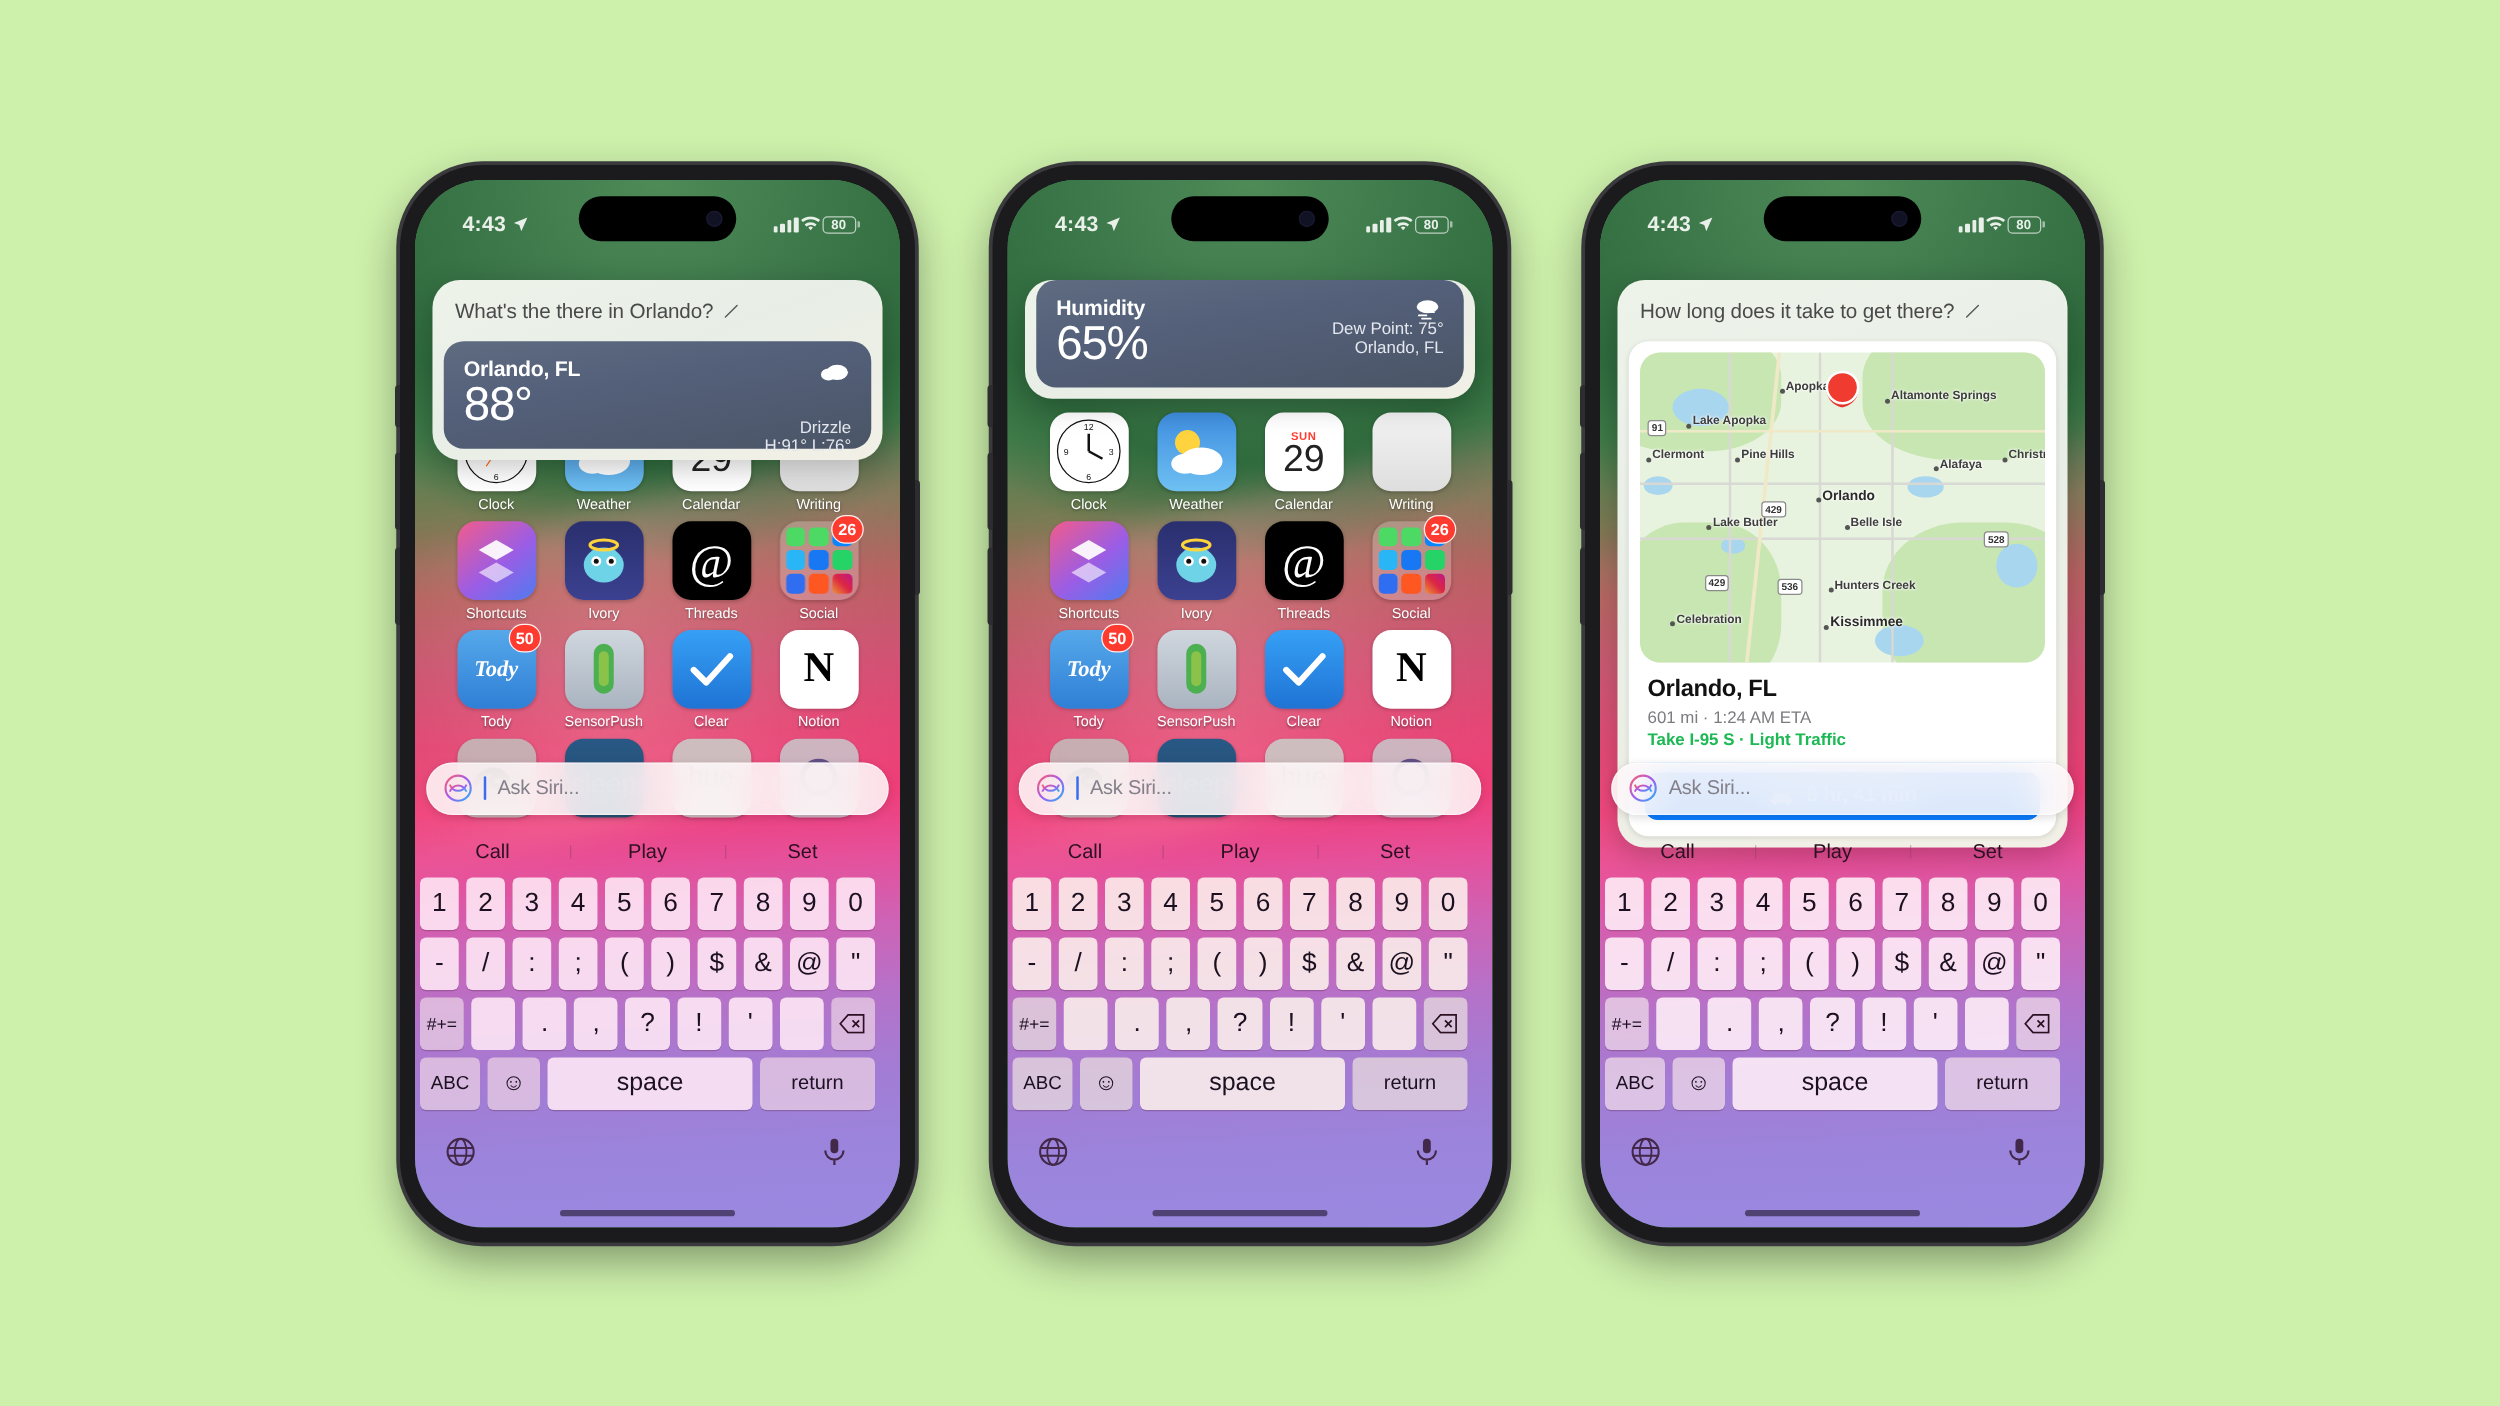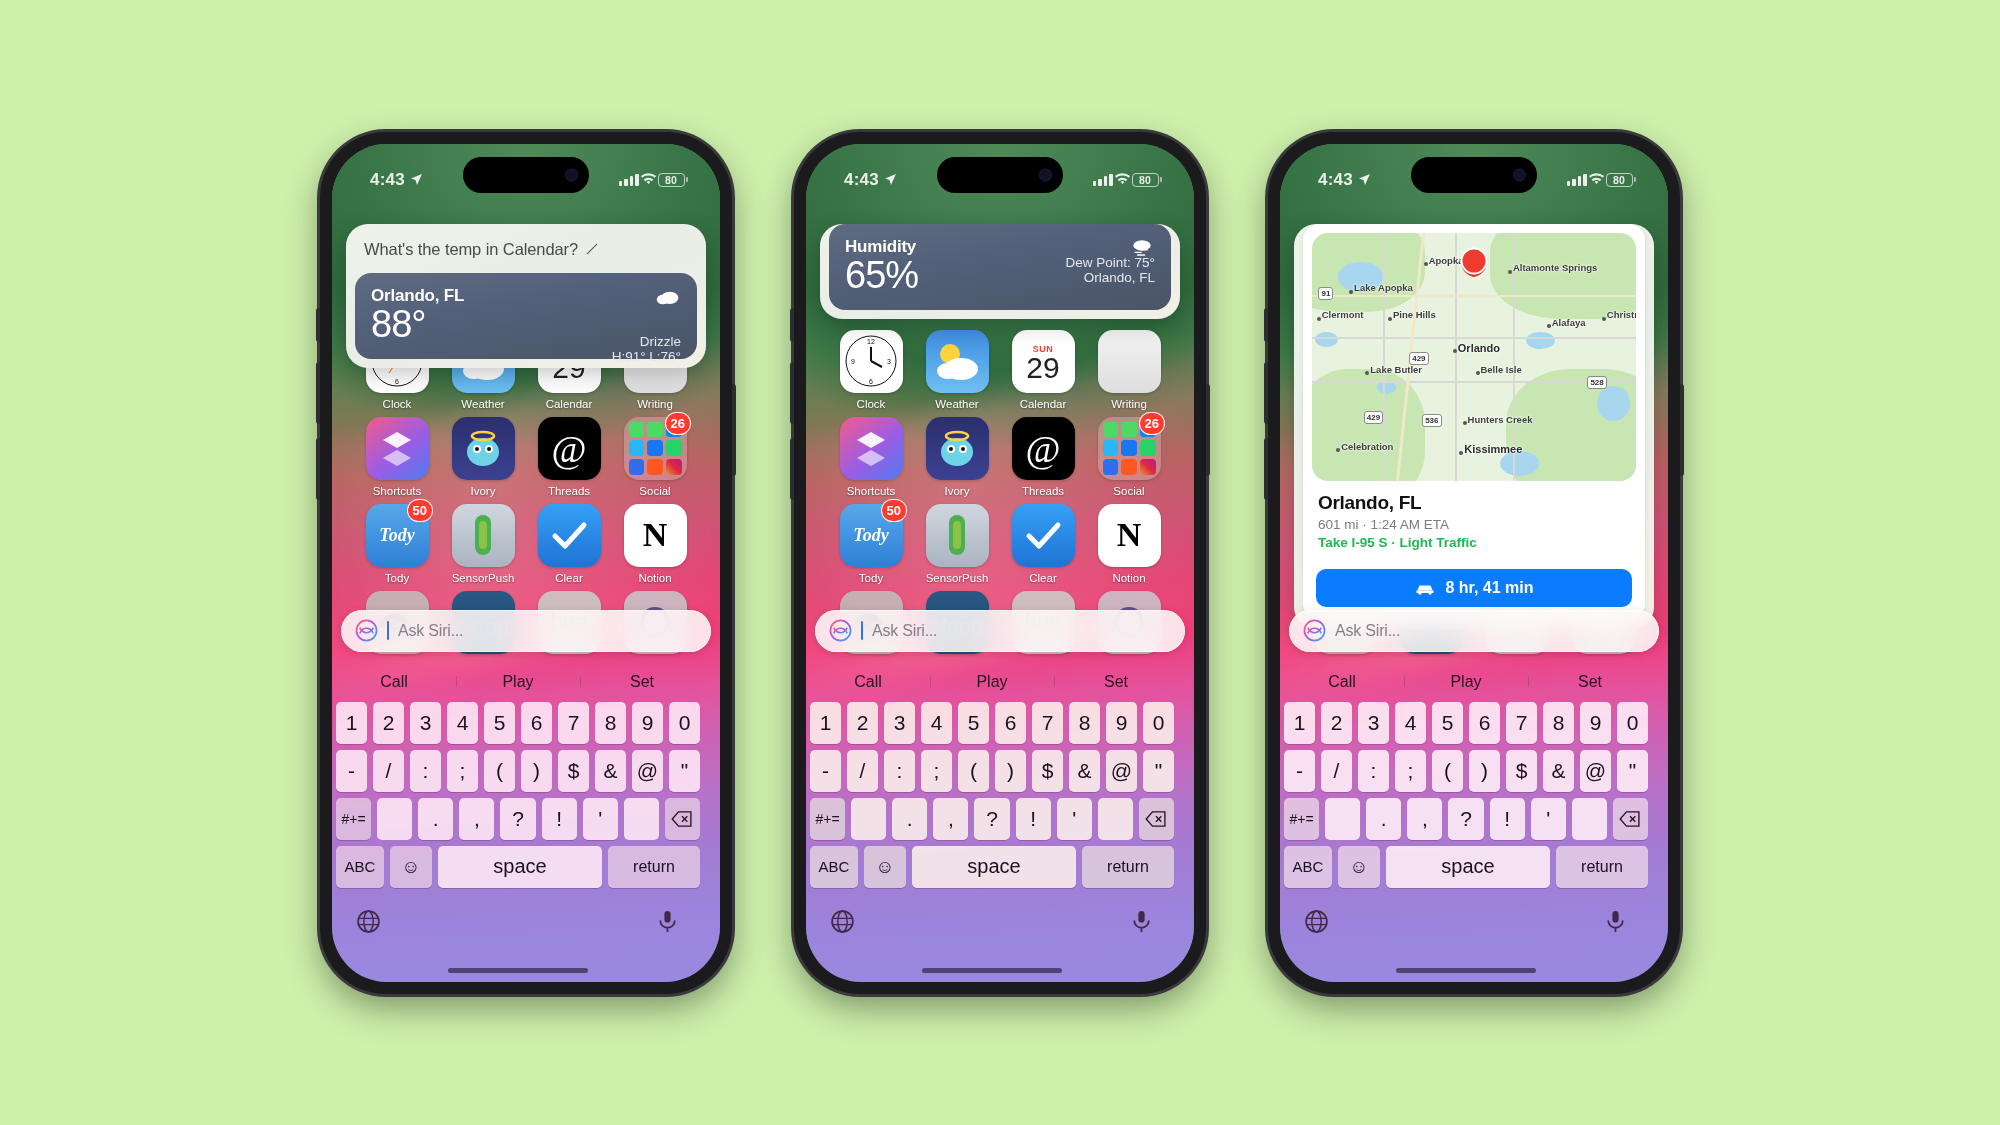--- a/index.html
+++ b/index.html
@@ -550,21 +550,21 @@
             <svg viewBox="0 0 60 60" width="60" height="60">
                   <circle cx="30" cy="30" r="13" fill="none" stroke="#7b5fa8" stroke-width="4"></circle>
                 </svg>
               </div>
             </div>
         </div>
       </div>
 
       <div class="siri-panel">
         <div class="siri-q">
-          <span>What's the temp in Calendar?</span>
+          <span>What's the there in Orlando?</span>
           <svg class="pencil" viewBox="0 0 24 24">
               <path d="M4 20 20 4" stroke="#5a5a5a" stroke-width="2" fill="none" stroke-linecap="round"></path>
             </svg>
         </div>
         <div class="wcard">
           <div class="place">Orlando, FL</div>
           <div class="temp">88°</div>
           <div class="rt">
             <svg class="wicon" viewBox="0 0 30 24" style="position:relative;display:block;margin-left:auto">
               <ellipse cx="17" cy="13" rx="10" ry="7" fill="#fff"></ellipse>
@@ -1066,20 +1066,26 @@
           <div class="app">
               <div class="icon ic-r4c ic-dim">hue</div>
             </div>
           <div class="app">
               <div class="icon ic-r4d ic-dim"></div>
             </div>
         </div>
       </div>
 
       <div class="siri-panel">
+        <div class="siri-q">
+          <span>How long does it take to get there?</span>
+          <svg class="pencil" viewBox="0 0 24 24">
+              <path d="M4 20 20 4" stroke="#5a5a5a" stroke-width="2" fill="none" stroke-linecap="round"></path>
+            </svg>
+        </div>
         <div class="mapcard">
           <div class="mapimg">
 
             <div class="green" style="left:-10%;top:-8%;width:45%;height:40%"></div>
             <div class="green" style="left:55%;top:-10%;width:55%;height:45%"></div>
             <div class="green" style="left:-5%;top:55%;width:40%;height:55%"></div>
             <div class="green" style="left:60%;top:55%;width:50%;height:55%"></div>
             <div class="water" style="left:8%;top:12%;width:14%;height:12%"></div>
             <div class="water" style="left:1%;top:40%;width:7%;height:6%"></div>
             <div class="water" style="left:66%;top:40%;width:9%;height:7%"></div>

